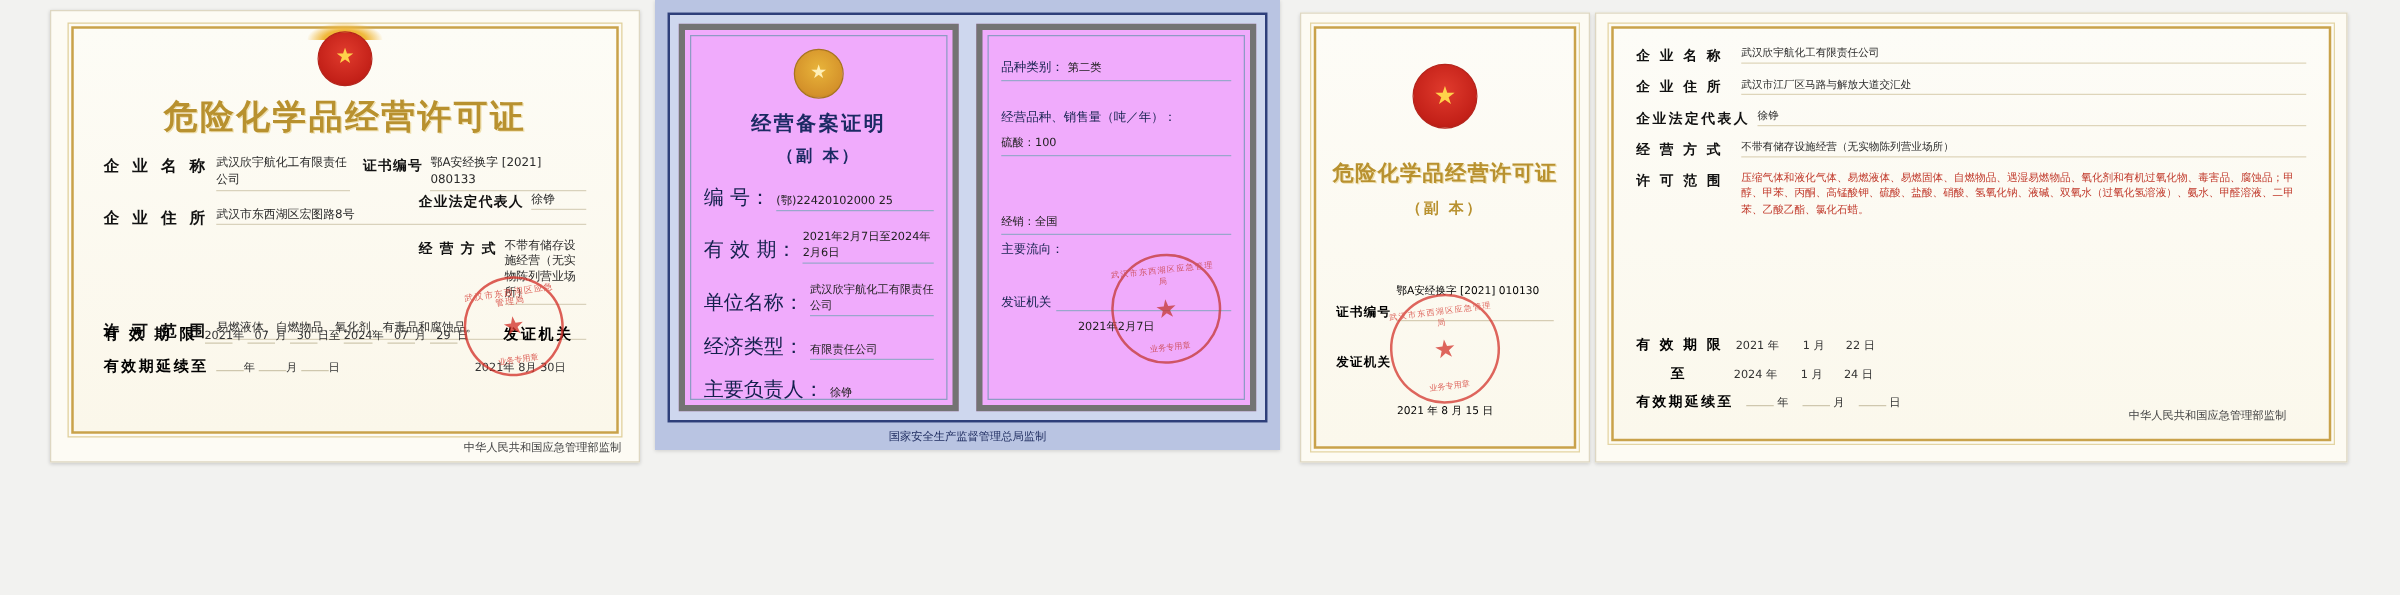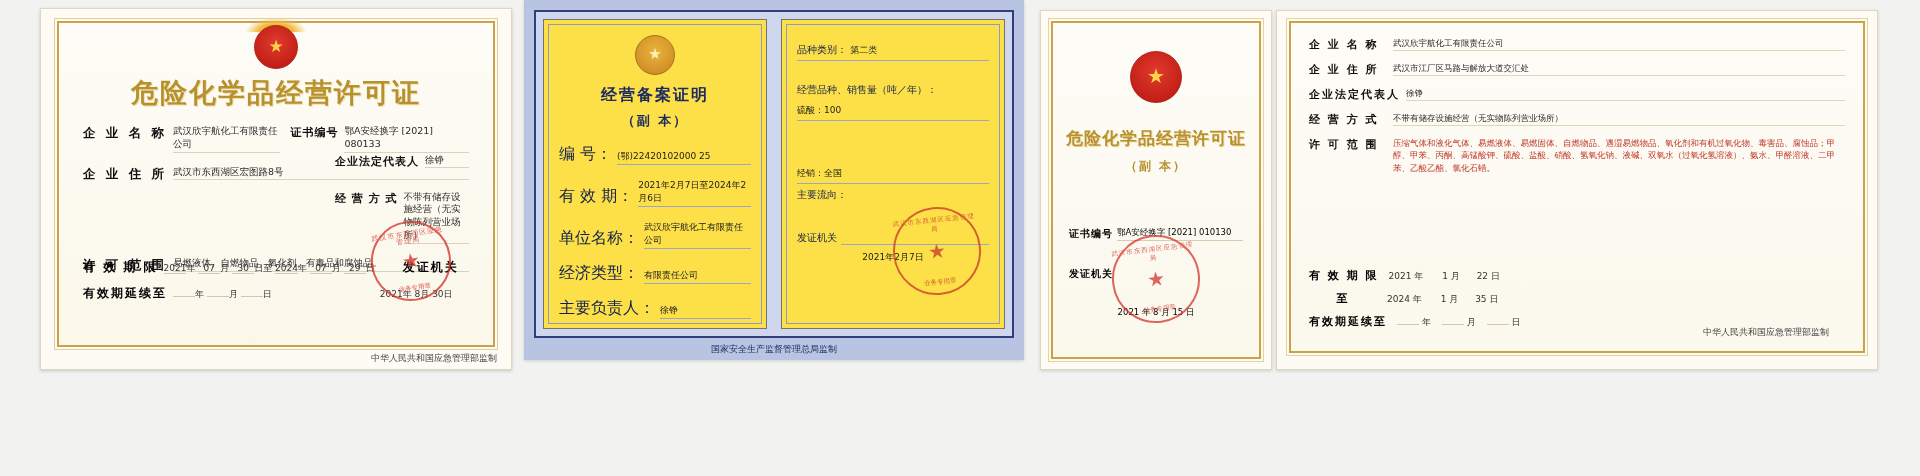--- a/index.html
+++ b/index.html
@@ -170,22 +170,22 @@
   .cert2-frame {
     position: absolute;
     left: 10px; top: 10px; right: 10px; bottom: 22px;
     border: 2px solid #2e3f7a;
     background: #ced7ee;
     display: flex;
   }
   .c2pane {
     flex: 1;
     margin: 7px;
-    border: 1px solid #737373;
-    background: #fde047;
+    border: 5px solid #737373;
+    background: #f0abfc;
     position: relative;
   }
   .c2pane-in {
     position: absolute;
     inset: 4px;
     border: 1px solid #8e9bc4;
     padding: 8px 10px;
     box-sizing: border-box;
     overflow: hidden;
   }
@@ -326,21 +326,21 @@
     margin-top: 8px;
     letter-spacing: 2px;
   }
   .cert3-no {
     margin: 52px 16px 0 16px;
     font-size: 9px;
     display: flex;
     align-items: flex-end;
   }
   .cert3-no b { font-size: 10px; letter-spacing: 1px; white-space: nowrap; }
-  .cert3-no span { flex:1; margin-left:4px; border-bottom:1px solid #d6cdb4; font-size:8.5px; padding-bottom:1px;}
+  .cert3-no span { flex:1; margin-left:4px; border-bottom:1px solid #d6cdb4; font-size:8.5px; padding-bottom:17px;}
   .cert3-issue {
     margin: 26px 16px 0 16px;
     font-size: 10px;
     letter-spacing: 1px;
     font-weight: bold;
   }
   .cert3-date {
     margin: 26px 16px 0 16px;
     font-size: 8.5px;
     text-align: center;
@@ -644,21 +644,21 @@
             <span>日</span>
           </span>
         </div>
         <div class="c4fline">
           <b style="text-align:center">至</b>
           <span class="dt" style="margin-left:10px">
             <span>2024</span>
             <span>年</span>
             <span style="margin-left:16px">1</span>
             <span>月</span>
-            <span style="margin-left:14px">35</span>
+            <span style="margin-left:14px">24</span>
             <span>日</span>
           </span>
         </div>
         <div class="c4fline">
           <b>有效期延续至</b>
           <span class="dt" style="margin-left:10px">
             <span class="dtu"></span>
             <span>年</span>
             <span class="dtu" style="margin-left:8px"></span>
             <span>月</span>

